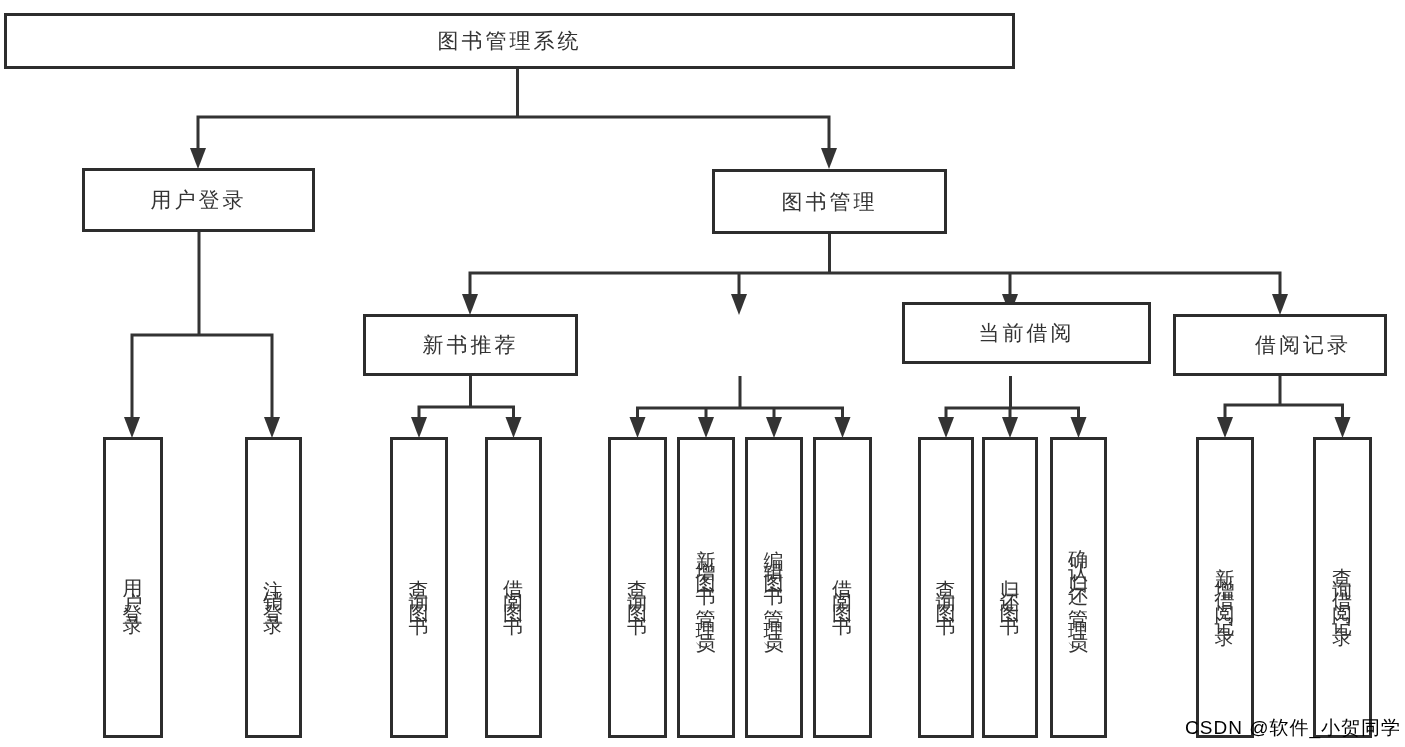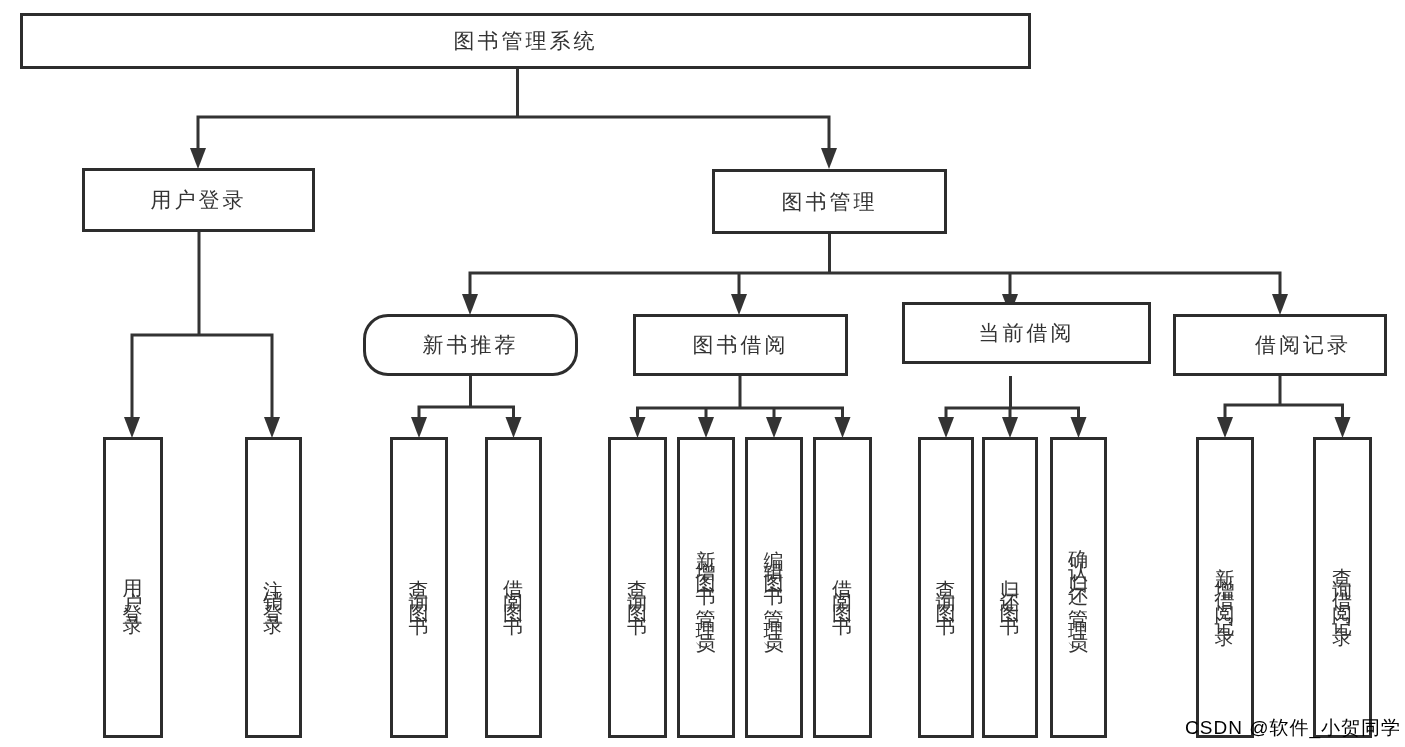--- a/index.html
+++ b/index.html
@@ -101,36 +101,33 @@
     <polygon class="ah" points="698,417 714,417 706,438"></polygon>
     <polygon class="ah" points="766,417 782,417 774,438"></polygon>
     <polygon class="ah" points="834.5,417 850.5,417 842.5,438"></polygon>
     <polygon class="ah" points="938,417 954,417 946,438"></polygon>
     <polygon class="ah" points="1002,417 1018,417 1010,438"></polygon>
     <polygon class="ah" points="1070.5,417 1086.5,417 1078.5,438"></polygon>
     <polygon class="ah" points="1217,417 1233,417 1225,438"></polygon>
     <polygon class="ah" points="1334.5,417 1350.5,417 1342.5,438"></polygon>
   </svg>
 
-  <div class="hbox" style="left:20px; top:13px; width:1011px; height:56px;">
+  <div class="hbox" style="left:4px; top:13px; width:1011px; height:56px;">
     <span>图书管理系统</span>
   </div>
 
   <div class="hbox" style="left:82px; top:168px; width:233px; height:64px;">
     <span>用户登录</span>
   </div>
   <div class="hbox" style="left:712px; top:169px; width:235px; height:65px;text-align:center;">
     <span>图书管理</span>
   </div>
 
-  <div class="hbox" style="left:363px; top:314px; width:215px; height:62px;border-radius:25px;">
+  <div class="hbox" style="left:363px; top:314px; width:215px; height:62px;">
     <span>新书推荐</span>
-  </div>
-  <div class="hbox" style="left:633px; top:314px; width:215px; height:62px;">
-    <span>图书借阅</span>
   </div>
   <div class="hbox" style="left:902px; top:302px; width:249px; height:62px;">
     <span>当前借阅</span>
   </div>
   <div class="hbox" style="left:1173px; top:314px; width:214px; height:62px;padding-left:46px;">
     <span>借阅记录</span>
   </div>
 
   <div class="vbox" style="left:103px; width:60px;">
     <span>用户登录</span>

